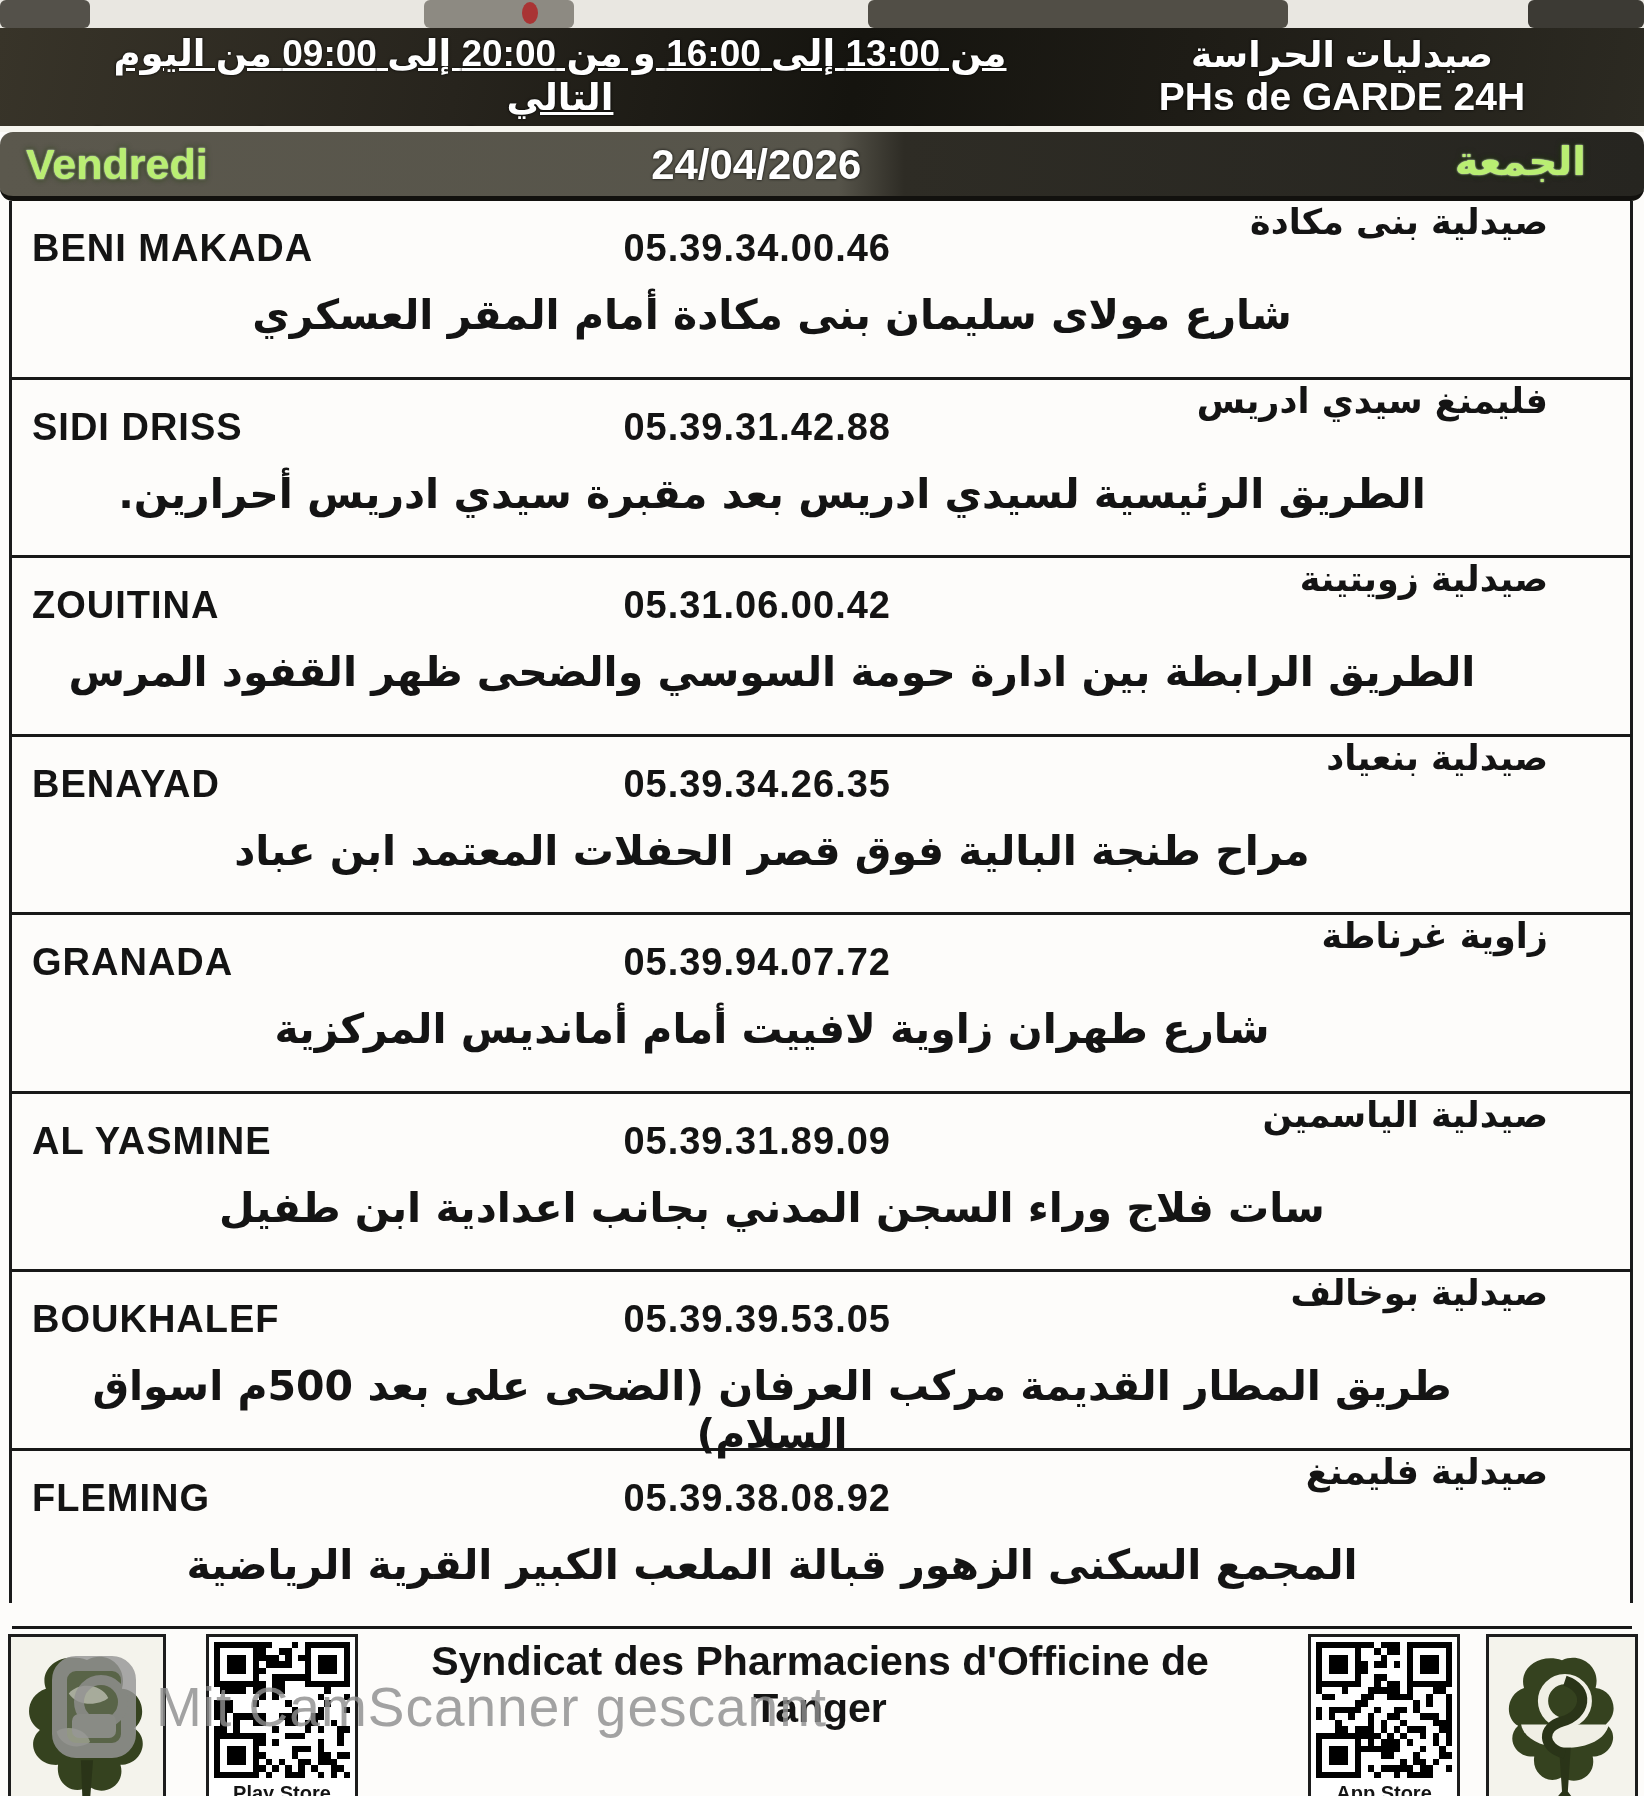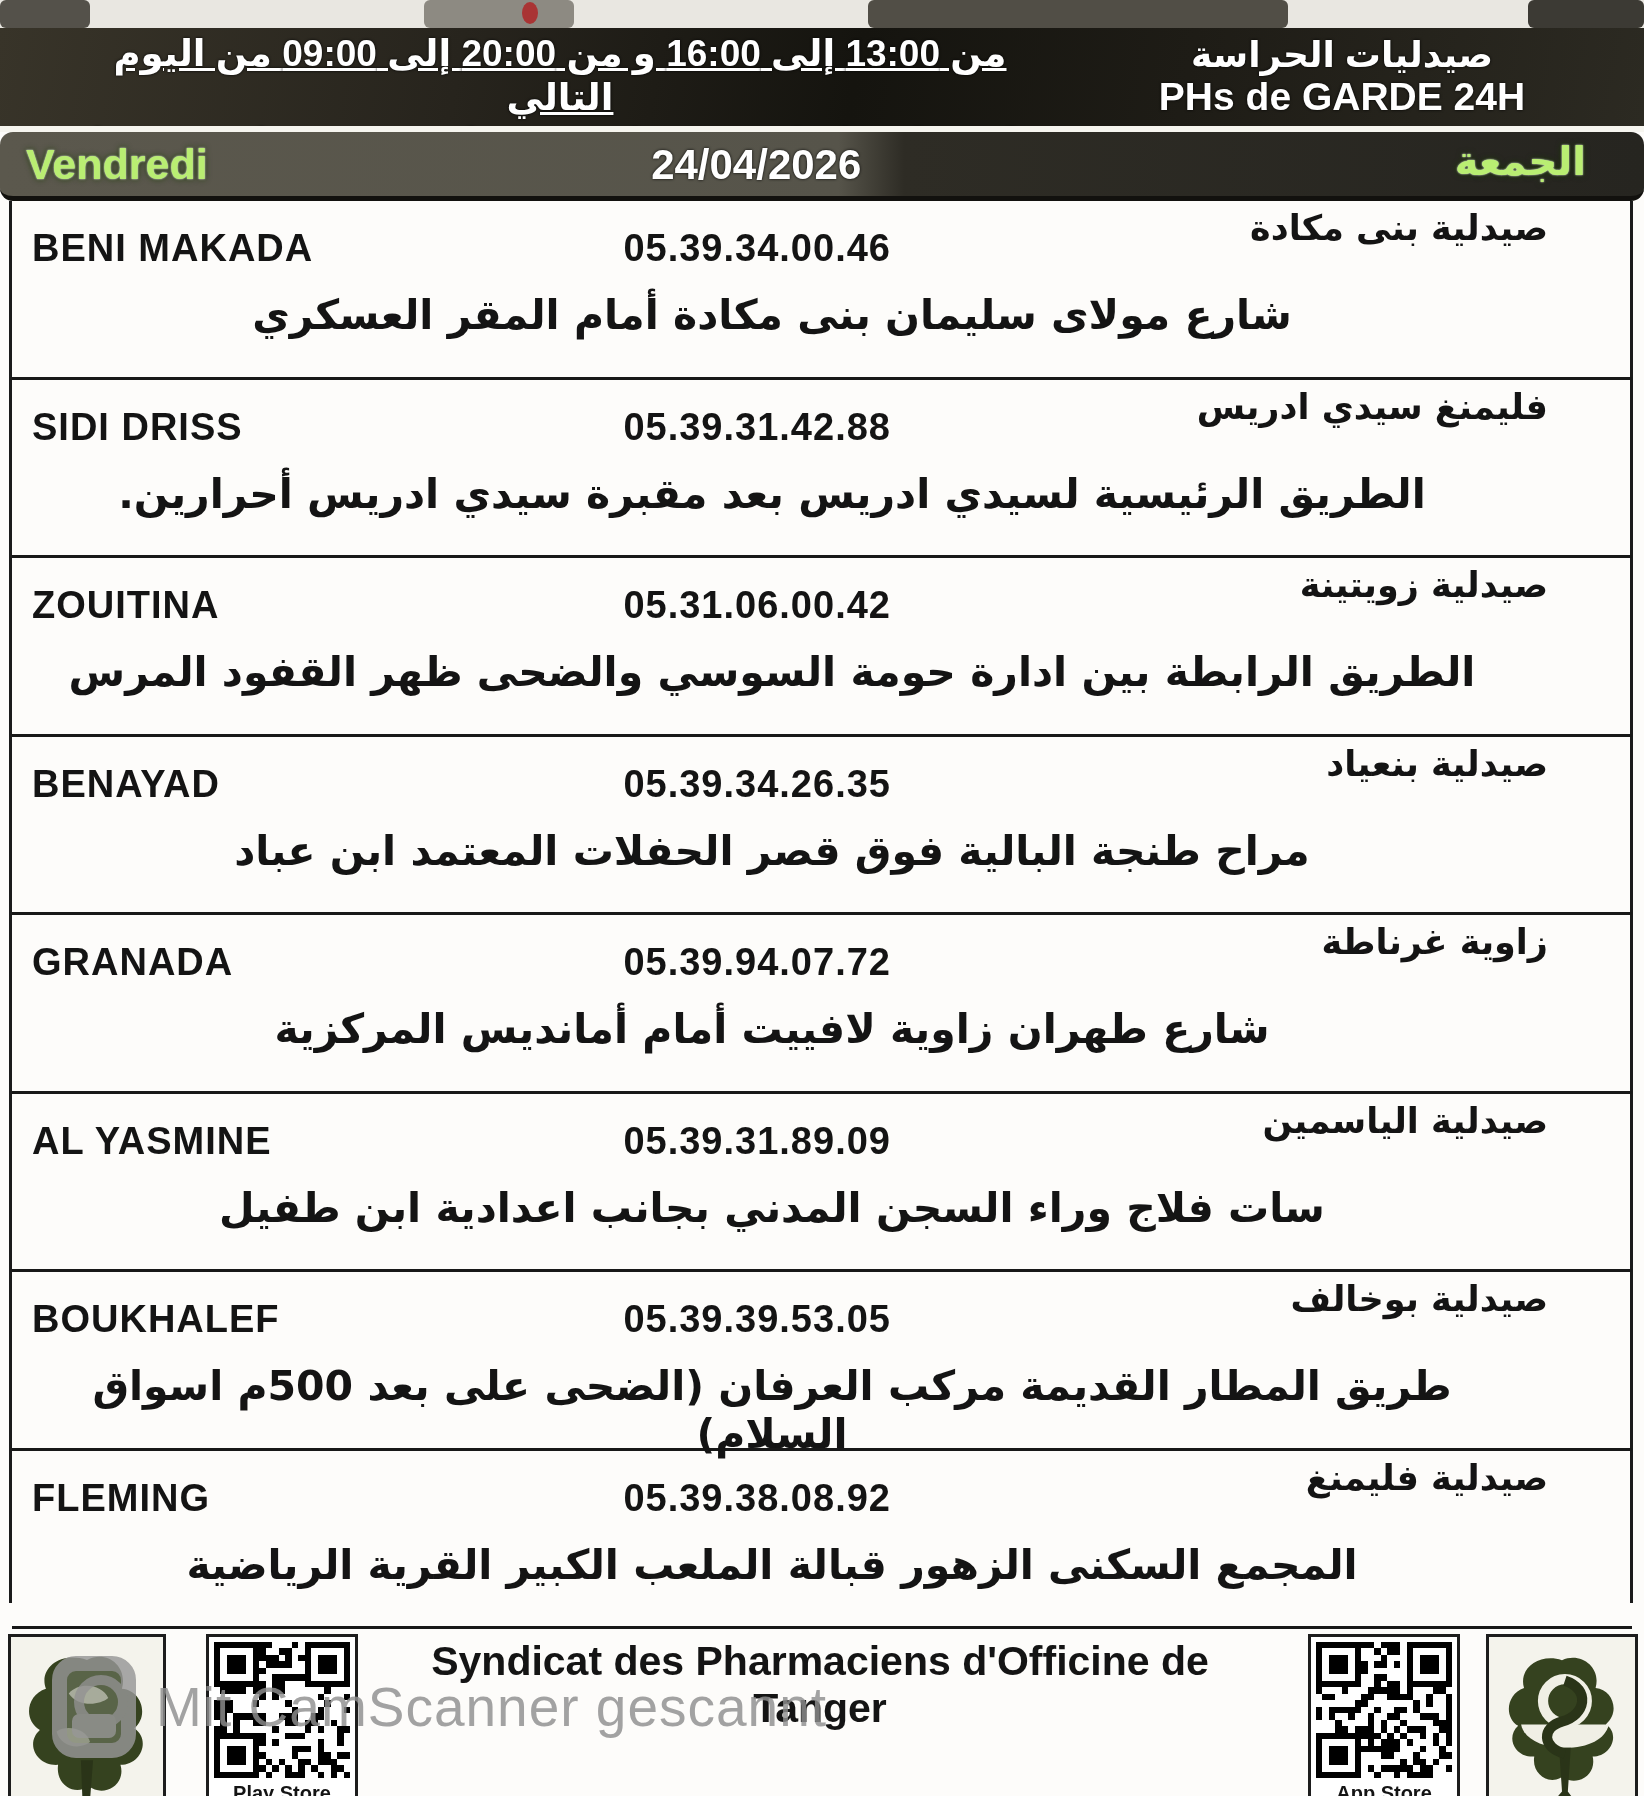--- a/index.html
+++ b/index.html
@@ -40,21 +40,21 @@
     color:#b9ee72;text-shadow:0 0 2px #fff,0 0 6px #1a3a00;}
 
   
   .table{position:absolute;left:0;top:201px;width:100%;}
   .vline{position:absolute;width:3px;background:#1b1b1b;top:201px;height:1402px;}
   .vline.l{left:9px;} .vline.r{left:1630px;}
   .row{position:relative;height:175.5px;border-bottom:3px solid #181818;margin:0 12px;}
   .row .p-name{position:absolute;left:20px;top:26px;font-size:38px;font-weight:bold;letter-spacing:1px;}
   .row .p-phone{position:absolute;left:46%;top:26px;transform:translateX(-50%);
     font-size:38px;font-weight:bold;letter-spacing:1px;}
-  .row .p-name-ar{position:absolute;right:84px;top:7px;font-size:35px;font-weight:bold;
+  .row .p-name-ar{position:absolute;right:84px;top:1px;font-size:35px;font-weight:bold;
     direction:rtl;font-family:"DejaVu Sans",sans-serif;text-align:right;}
   .row .p-addr{position:absolute;left:10px;right:110px;top:90px;text-align:center;
     font-size:41px;font-weight:bold;direction:rtl;font-family:"DejaVu Sans",sans-serif;}
 
   
   .footer{position:absolute;left:0;top:1634px;width:100%;height:162px;background:#fdfcfa;}
   .fbox{position:absolute;top:0;height:210px;border:3px solid #1d1d1d;background:#f4f3ec;box-sizing:border-box;}
   .logo-left{left:8px;width:158px;}
   .logo-right{left:1486px;width:152px;}
   .qrbox{position:absolute;top:0;width:152px;height:210px;border:3px solid #1d1d1d;background:#fff;

